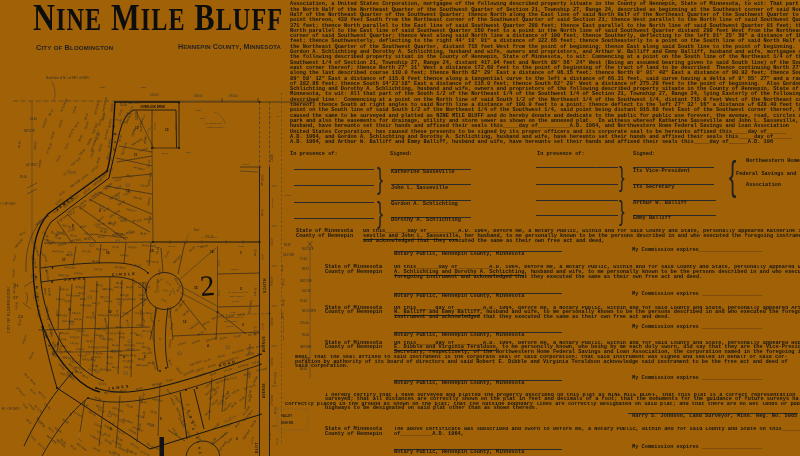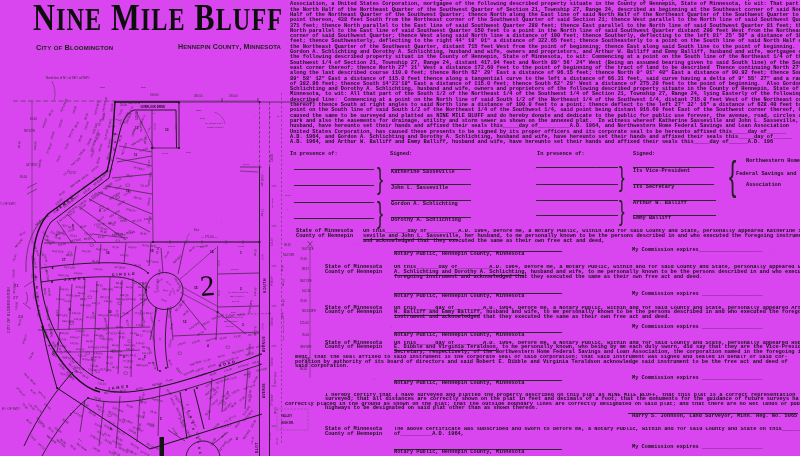--- a/index.html
+++ b/index.html
@@ -1,16 +1,16 @@
 <!DOCTYPE html>
 <html><head>
 <meta charset="utf-8">
 <style>
 html,body{margin:0;padding:0;background:#ffffff;-webkit-font-smoothing:antialiased;}
-#page{position:relative;width:800px;height:456px;overflow:hidden;background:#d946ef;filter:blur(0.24px);
+#page{position:relative;width:800px;height:456px;overflow:hidden;background:#a16207;filter:blur(0.24px);
   font-family:"Liberation Mono",monospace;color:#1b1b1b;}
 .t{position:absolute;font-weight:bold;font:bold 5.3px/5.66px "Liberation Mono",monospace;color:#151515;white-space:pre;letter-spacing:0;}
 .u{border-bottom:0.7px solid #222;}
 .ln{position:absolute;border-top:1px solid #2a2a2a;height:0;}
 .br{position:absolute;font-family:"Liberation Sans",sans-serif;color:#222;transform-origin:0 0;}
 </style>
 </head>
 <body>
 <div id="page">
 

